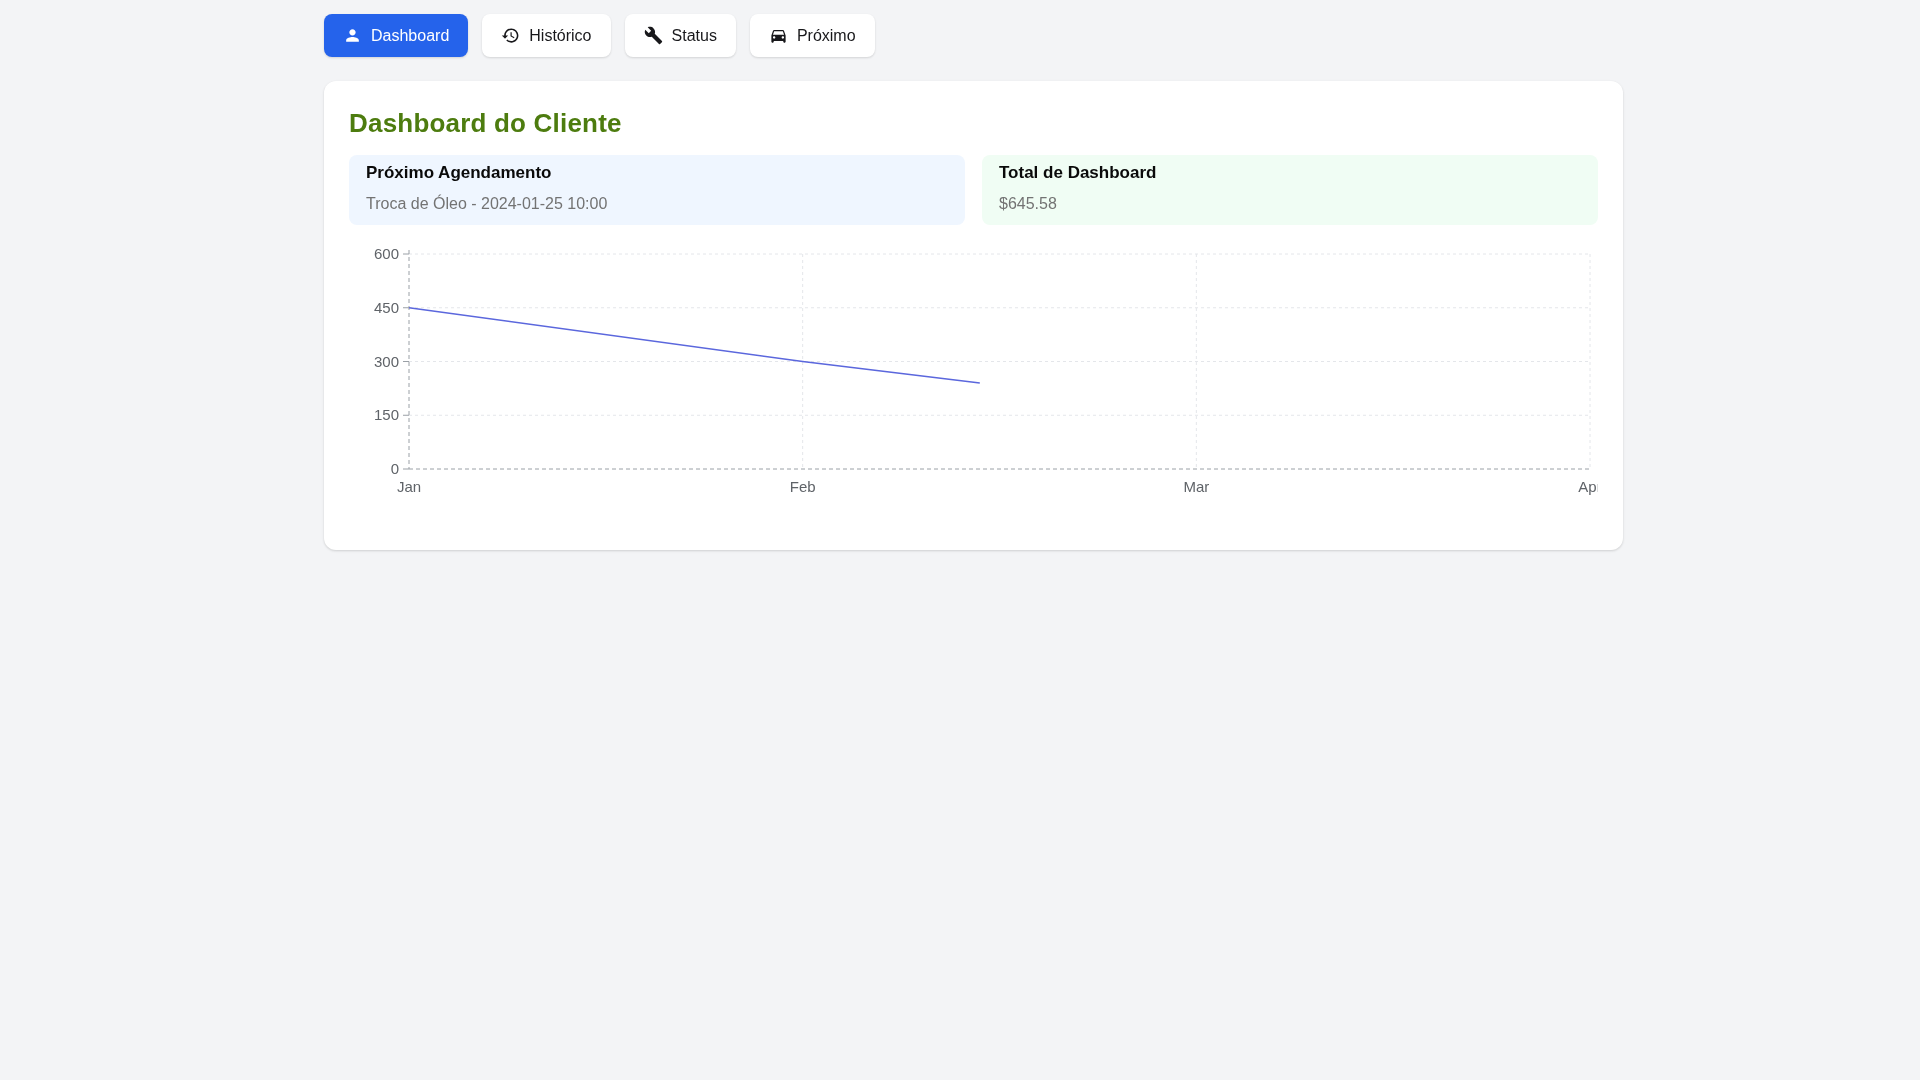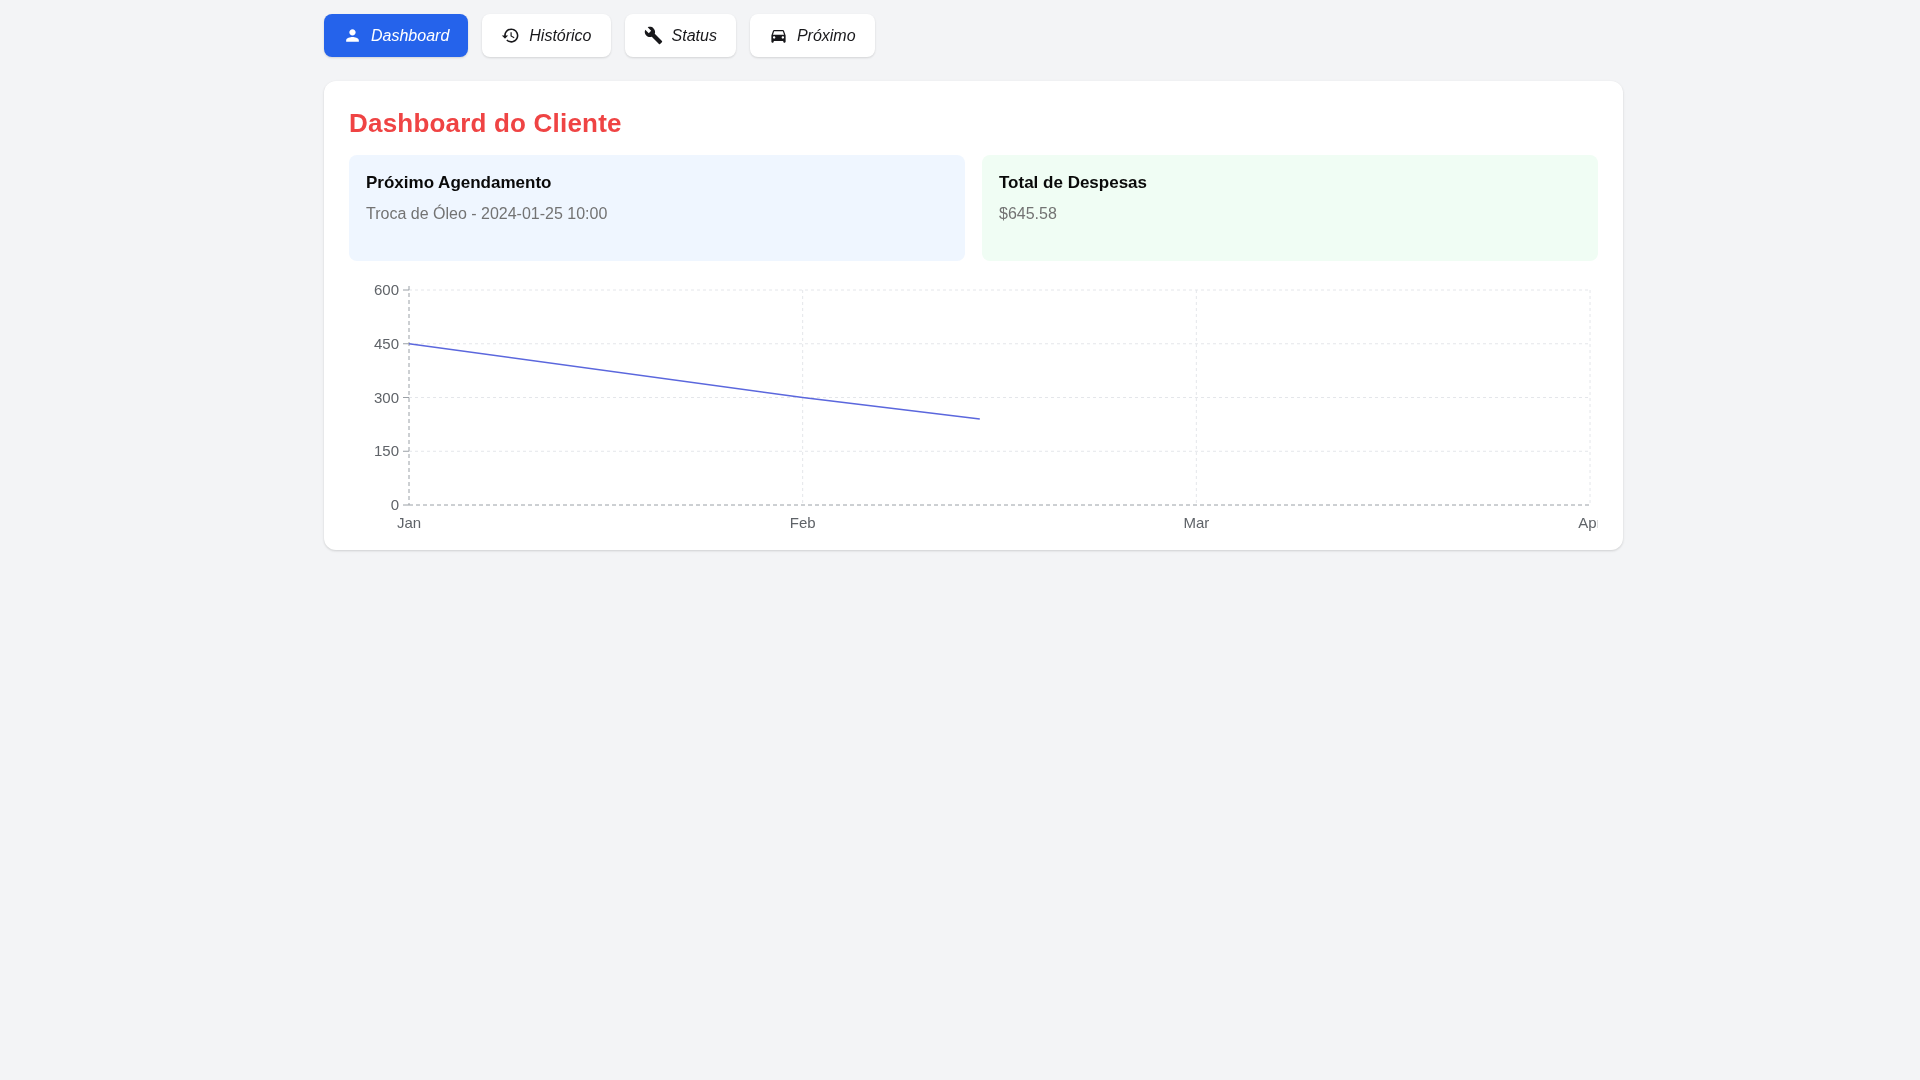--- a/index.html
+++ b/index.html
@@ -14,40 +14,40 @@
     position: absolute; left: 324px; top: 14px;
     display: flex; gap: 14px;
   }
   .nav-btn {
     display: inline-flex; align-items: center; gap: 9px;
     height: 43px; padding: 0 19px;
     background: #ffffff; color: #18181b;
     border: none; border-radius: 8px;
     font-family: inherit; font-size: 16px; font-weight: 500;
     box-shadow: 0 1px 2px rgba(0,0,0,0.09), 0 1px 3px rgba(0,0,0,0.05);
-    cursor: pointer; white-space: nowrap; font-style: italic;
+    cursor: pointer; white-space: nowrap;
   }
   .nav-btn.active { background: #2563eb; color: #ffffff; }
   .nav-btn svg { width: 19px; height: 19px; flex: 0 0 auto; }
   
   .main-card {
     position: absolute; left: 324px; top: 81px;
     width: 1299px; height: 469px;
     background: #ffffff; border-radius: 12px;
     box-shadow: 0 1px 3px rgba(0,0,0,0.10), 0 1px 2px rgba(0,0,0,0.06);
     padding: 27px 25px 0 25px;
   }
   .page-title {
-    font-size: 26px; font-weight: 700; color: #ef4444;
+    font-size: 26px; font-weight: 700; color: #4d7c0f;
     line-height: 30px; letter-spacing: 0.2px;
   }
   .info-row { display: flex; gap: 17px; margin-top: 17px; }
   .info-card {
-    flex: 1 1 0; height: 106px;
-    border-radius: 8px; padding: 18px 17px;
+    flex: 1 1 0; height: 70px;
+    border-radius: 8px; padding: 8px 17px;
   }
   .info-card h3 { font-size: 17px; font-weight: 700; color: #0a0a0a; line-height: 20px; }
   .info-card p  { font-size: 16px; color: #737373; margin-top: 11px; line-height: 19px; }
   .chart-wrap { margin-top: 15px; }
   .chart-wrap svg { display: block; }
 </style>
 </head>
 <body>
 
 <div class="nav">
@@ -90,21 +90,21 @@
 
 <div class="main-card">
   <h1 class="page-title">Dashboard do Cliente</h1>
 
   <div class="info-row">
     <div class="info-card" id="card-appointment" style="background: rgb(239, 246, 255);">
       <h3>Próximo Agendamento</h3>
       <p>Troca de Óleo - 2024-01-25 10:00</p>
     </div>
     <div class="info-card" id="card-expenses" style="background: rgb(240, 253, 244);">
-      <h3>Total de Despesas</h3>
+      <h3>Total de Dashboard</h3>
       <p>$645.58</p>
     </div>
   </div>
 
   <div class="chart-wrap">
     <svg width="1249" height="270" viewBox="0 0 1249 270">
         <line x1="60" y1="175.25" x2="1241" y2="175.25" stroke="#e4e6ea" stroke-width="1" stroke-dasharray="3,3"></line>
         <line x1="60" y1="121.5" x2="1241" y2="121.5" stroke="#e4e6ea" stroke-width="1" stroke-dasharray="3,3"></line>
         <line x1="60" y1="67.75" x2="1241" y2="67.75" stroke="#e4e6ea" stroke-width="1" stroke-dasharray="3,3"></line>
         <line x1="60" y1="14" x2="1241" y2="14" stroke="#e4e6ea" stroke-width="1" stroke-dasharray="3,3"></line>

